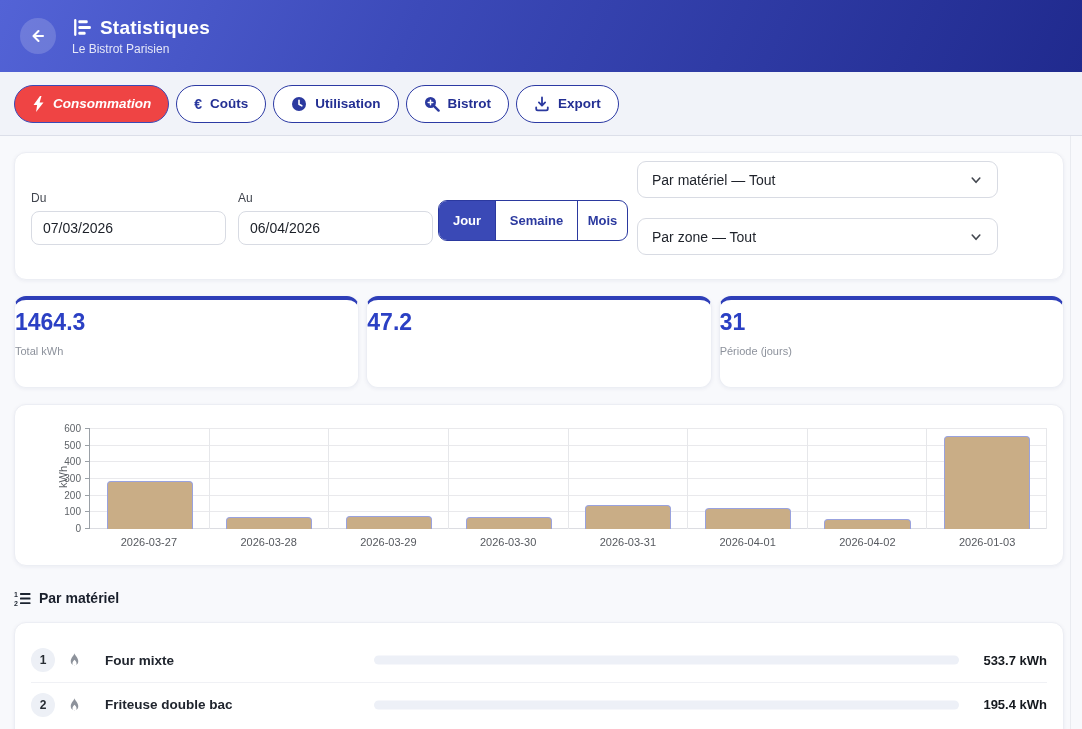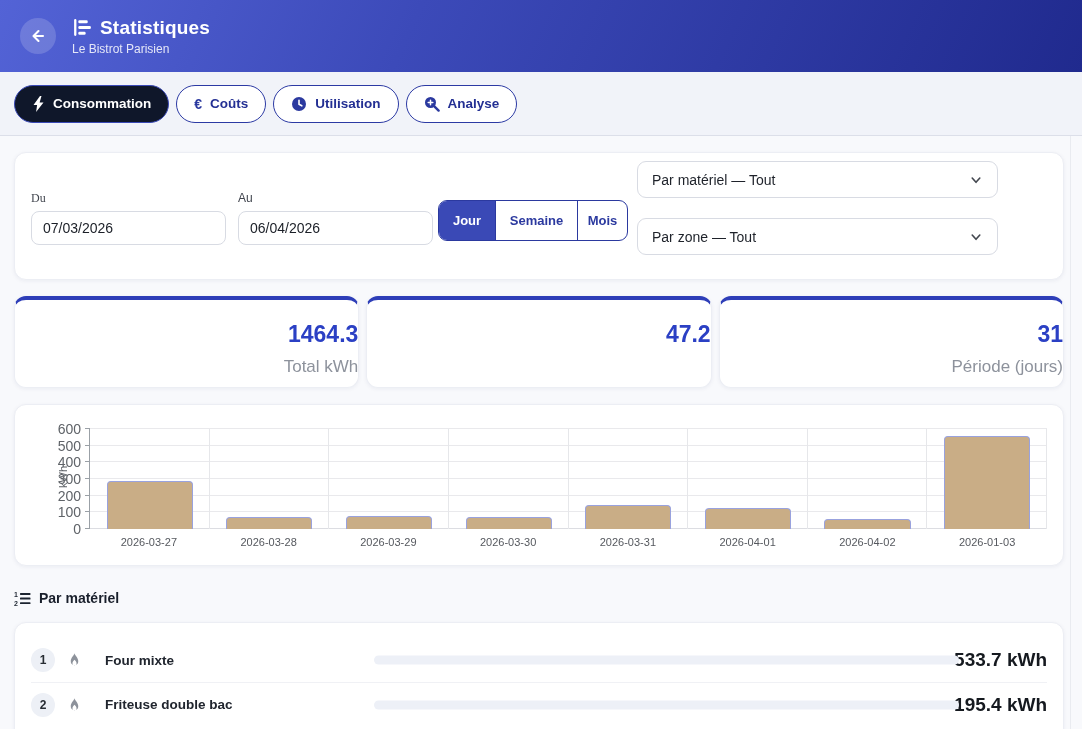--- a/index.html
+++ b/index.html
@@ -32,21 +32,21 @@
   .tabbar {
     position:absolute; left:0; top:72px; width:1082px; height:64px;
     background:#f1f3f9; border-bottom:1px solid #dcdfe9;
     display:flex; align-items:center; padding-left:14px; gap:7px;
   }
   .pill {
     height:38px; border-radius:19px; display:inline-flex; align-items:center;
     gap:8px; padding:0 17px; font-size:13.5px; font-weight:700; cursor:pointer;
     white-space:nowrap;
   }
-  .pill.active { background:#0f172a; border:1.5px solid #3a49b6; color:#fff; }
+  .pill.active { background:#ef4444; border:1.5px solid #3a49b6; color:#fff;font-style:italic; }
   .pill.outline { background:#fff; border:1.5px solid #2c3aa4; color:#232f93; }
   .euro-glyph { font-size:14px; font-weight:700; color:#2b399f; line-height:1; }
 
   
   .card {
     position:absolute; background:#fff; border-radius:12px;
     border:1px solid #eceef4; box-shadow:0 1px 4px rgba(25,35,80,.06);
   }
 
   
@@ -76,35 +76,35 @@
     cursor:pointer;
   }
   .dropdown .chev { margin-left:auto; display:flex; }
 
   
   .stats-row { position:absolute; left:14px; top:296px; width:1050px; display:flex; gap:7px; }
   .stat-card {
     flex:1; height:92px; background:#fff; border-radius:12px;
     border:1px solid #eceef4; border-top:4px solid #2e3eb8;
     box-shadow:0 1px 4px rgba(25,35,80,.06);
-    text-align:right; padding-top:21px;
+    text-align:left; padding-top:9px;
   }
   .stat-value { font-size:23px; font-weight:700; color:#2b40c4; }
-  .stat-label { margin-top:9px; font-size:17px; color:#8d929c; }
+  .stat-label { margin-top:9px; font-size:11px; color:#8d929c; }
 
   
   .chart-card { left:14px; top:404px; width:1050px; height:162px; }
   .y-axis-label {
     position:absolute; left:28px; top:66px; width:40px; text-align:center;
     font-size:11px; color:#5f6368; transform:rotate(-90deg);
   }
   .y-ticks { position:absolute; left:0; top:24px; width:66px; height:100px; }
   .ytick {
     position:absolute; right:0; width:100%; text-align:right;
-    font-size:14px; line-height:10px; color:#5f6368;
+    font-size:10px; line-height:10px; color:#5f6368;
   }
   .chart-plot {
     position:absolute; left:74px; top:24px; width:958px; height:100px;
     border-left:1px solid #9aa0a6;
   }
   .hgrid { position:absolute; left:0; width:100%; height:1px; background:#e9e9ec; }
   .baseline { position:absolute; left:0; bottom:0; width:100%; height:1px; background:#dcdde2; }
   .vgrid { position:absolute; top:0; bottom:0; width:1px; background:#e6e7ea; }
   .ymark { position:absolute; left:-5px; width:5px; height:1px; background:#9aa0a6; }
   .bar {
@@ -132,21 +132,21 @@
     width:24px; height:24px; border-radius:50%; background:#edf0f6;
     display:flex; align-items:center; justify-content:center;
     font-size:12px; font-weight:700; color:#272c33; margin-right:12px; flex:0 0 auto;
   }
   .row-icon { margin-right:9px; display:flex; }
   .row-name { font-size:13.5px; font-weight:700; color:#20252e;padding-left:14px; }
   .row-track {
     position:absolute; left:343px; top:50%; transform:translateY(-50%);
     width:585px; height:9px; border-radius:5px; background:#edf0f7;
   }
-  .row-value { margin-left:auto; font-size:19px; font-weight:700; color:#15191f; }
+  .row-value { margin-left:auto; font-size:13px; font-weight:700; color:#15191f; }
 
   .scroll-rule { position:absolute; left:1070px; top:136px; bottom:0; width:1px; background:#e9ebf0; }
 </style>
 </head>
 <body>
 
 <div class="app-header">
   <div class="back-btn">
     <span style="display:flex;">
       <svg width="18" height="18" viewBox="0 0 18 18">
@@ -195,26 +195,35 @@
     <span>Utilisation</span>
   </div>
   <div class="pill outline">
     <span style="display:flex;">
       <svg width="16" height="16" viewBox="0 0 16 16">
           <circle cx="6.5" cy="6.5" r="5.5" fill="#2b399f"></circle>
           <path d="M6.5 4.2 V8.8 M4.2 6.5 H8.8" stroke="#fff" stroke-width="1.5" stroke-linecap="round"></path>
           <path d="M10.6 10.6 L14.6 14.6" stroke="#2b399f" stroke-width="2.4" stroke-linecap="round"></path>
         </svg>
     </span>
-    <span>Analyse</span>
+    <span>Bistrot</span>
+  </div>
+  <div class="pill outline">
+    <span style="display:flex;">
+      <svg width="16" height="16" viewBox="0 0 16 16">
+          <path d="M8 1.5 V9.3 M4.9 6.4 L8 9.6 L11.1 6.4" stroke="#2b399f" stroke-width="1.8" fill="none" stroke-linecap="round" stroke-linejoin="round"></path>
+          <path d="M2.2 11.3 V12.8 Q2.2 14.4 3.8 14.4 H12.2 Q13.8 14.4 13.8 12.8 V11.3" stroke="#2b399f" stroke-width="1.8" fill="none" stroke-linecap="round"></path>
+        </svg>
+    </span>
+    <span>Export</span>
   </div>
 </div>
 
 <div class="card filter-card">
-  <div class="field-label" style="left:16px; top:38px;font-family:Liberation Serif, serif;">Du</div>
+  <div class="field-label" style="left:16px; top:38px;">Du</div>
   <input class="date-input" style="left: 16px; top: 58px;" readonly="" value="07/03/2026">
   <div class="field-label" style="left:223px; top:38px;">Au</div>
   <input class="date-input" style="left: 223px; top: 58px;" readonly="" value="06/04/2026">
 
   <div class="segmented">
     <div class="seg seg-jour active">Jour</div>
     <div class="seg seg-semaine">Semaine</div>
     <div class="seg seg-mois">Mois</div>
   </div>
 

